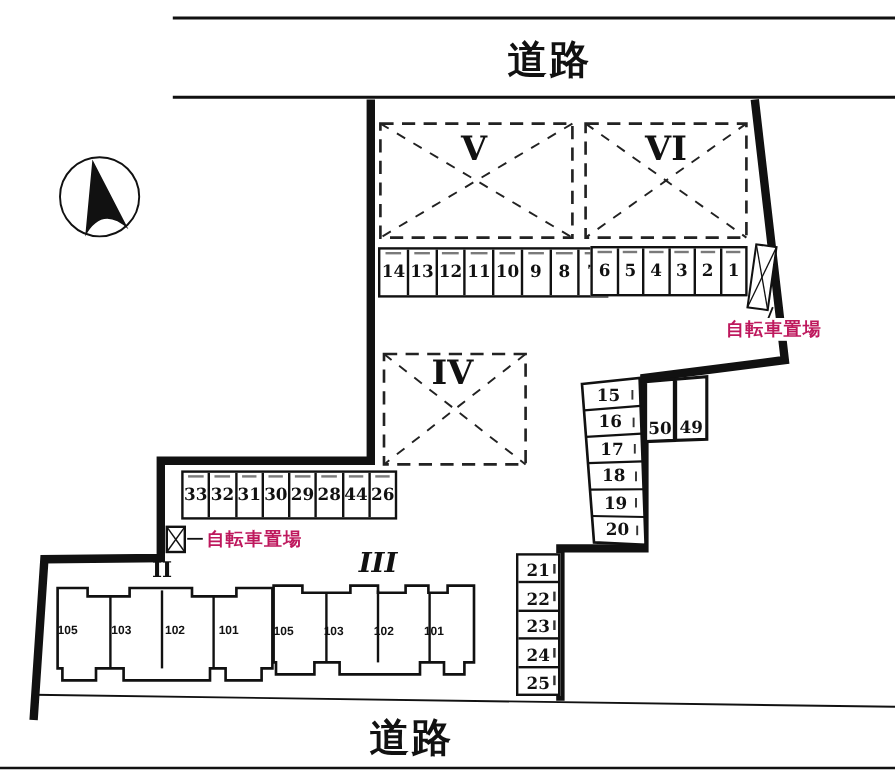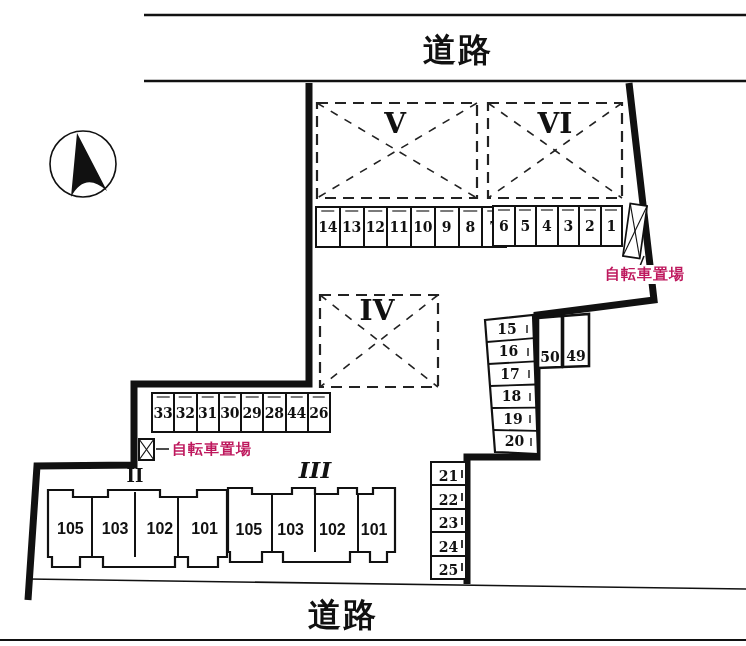--- a/index.html
+++ b/index.html
@@ -39,22 +39,22 @@
     display:flex;align-items:flex-end;justify-content:center;
     font-family:"DejaVu Serif",serif;font-weight:bold;font-size:14px;color:#111;
   }
   .colstack .pcell:last-child{border-bottom:none;}
   .tick-h{position:absolute;top:2px;left:50%;transform:translateX(-50%);
     width:62%;height:2px;background:#7a7a7a;}
   .tick-v{position:absolute;right:2px;top:50%;transform:translateY(-50%);
     width:2px;height:8px;background:#333;}
   .units{position:absolute;display:flex;}
   .units .unit{
-    flex:1;text-align:center;font-family:"Liberation Sans",sans-serif;
-    font-weight:bold;font-size:16px;color:#111;
+    flex:1;text-align:left;font-family:"Liberation Sans",sans-serif;
+    font-weight:bold;font-size:10px;color:#111;
   }
 </style>
 </head>
 <body>
 
 <div id="plan">
 
   <svg width="746" height="646" viewBox="0 0 746 646">
 
     <g>

